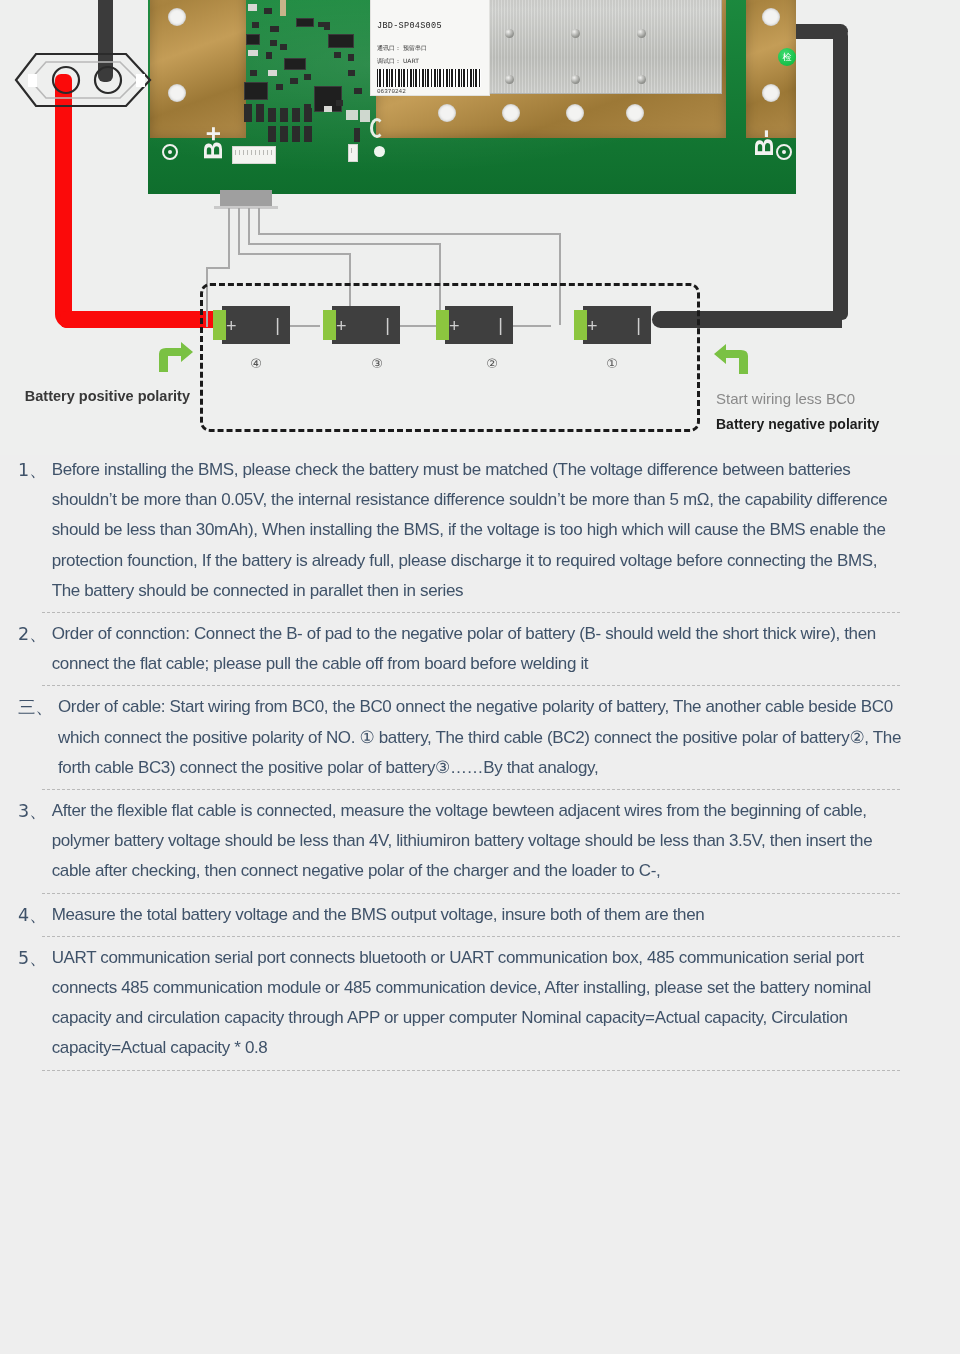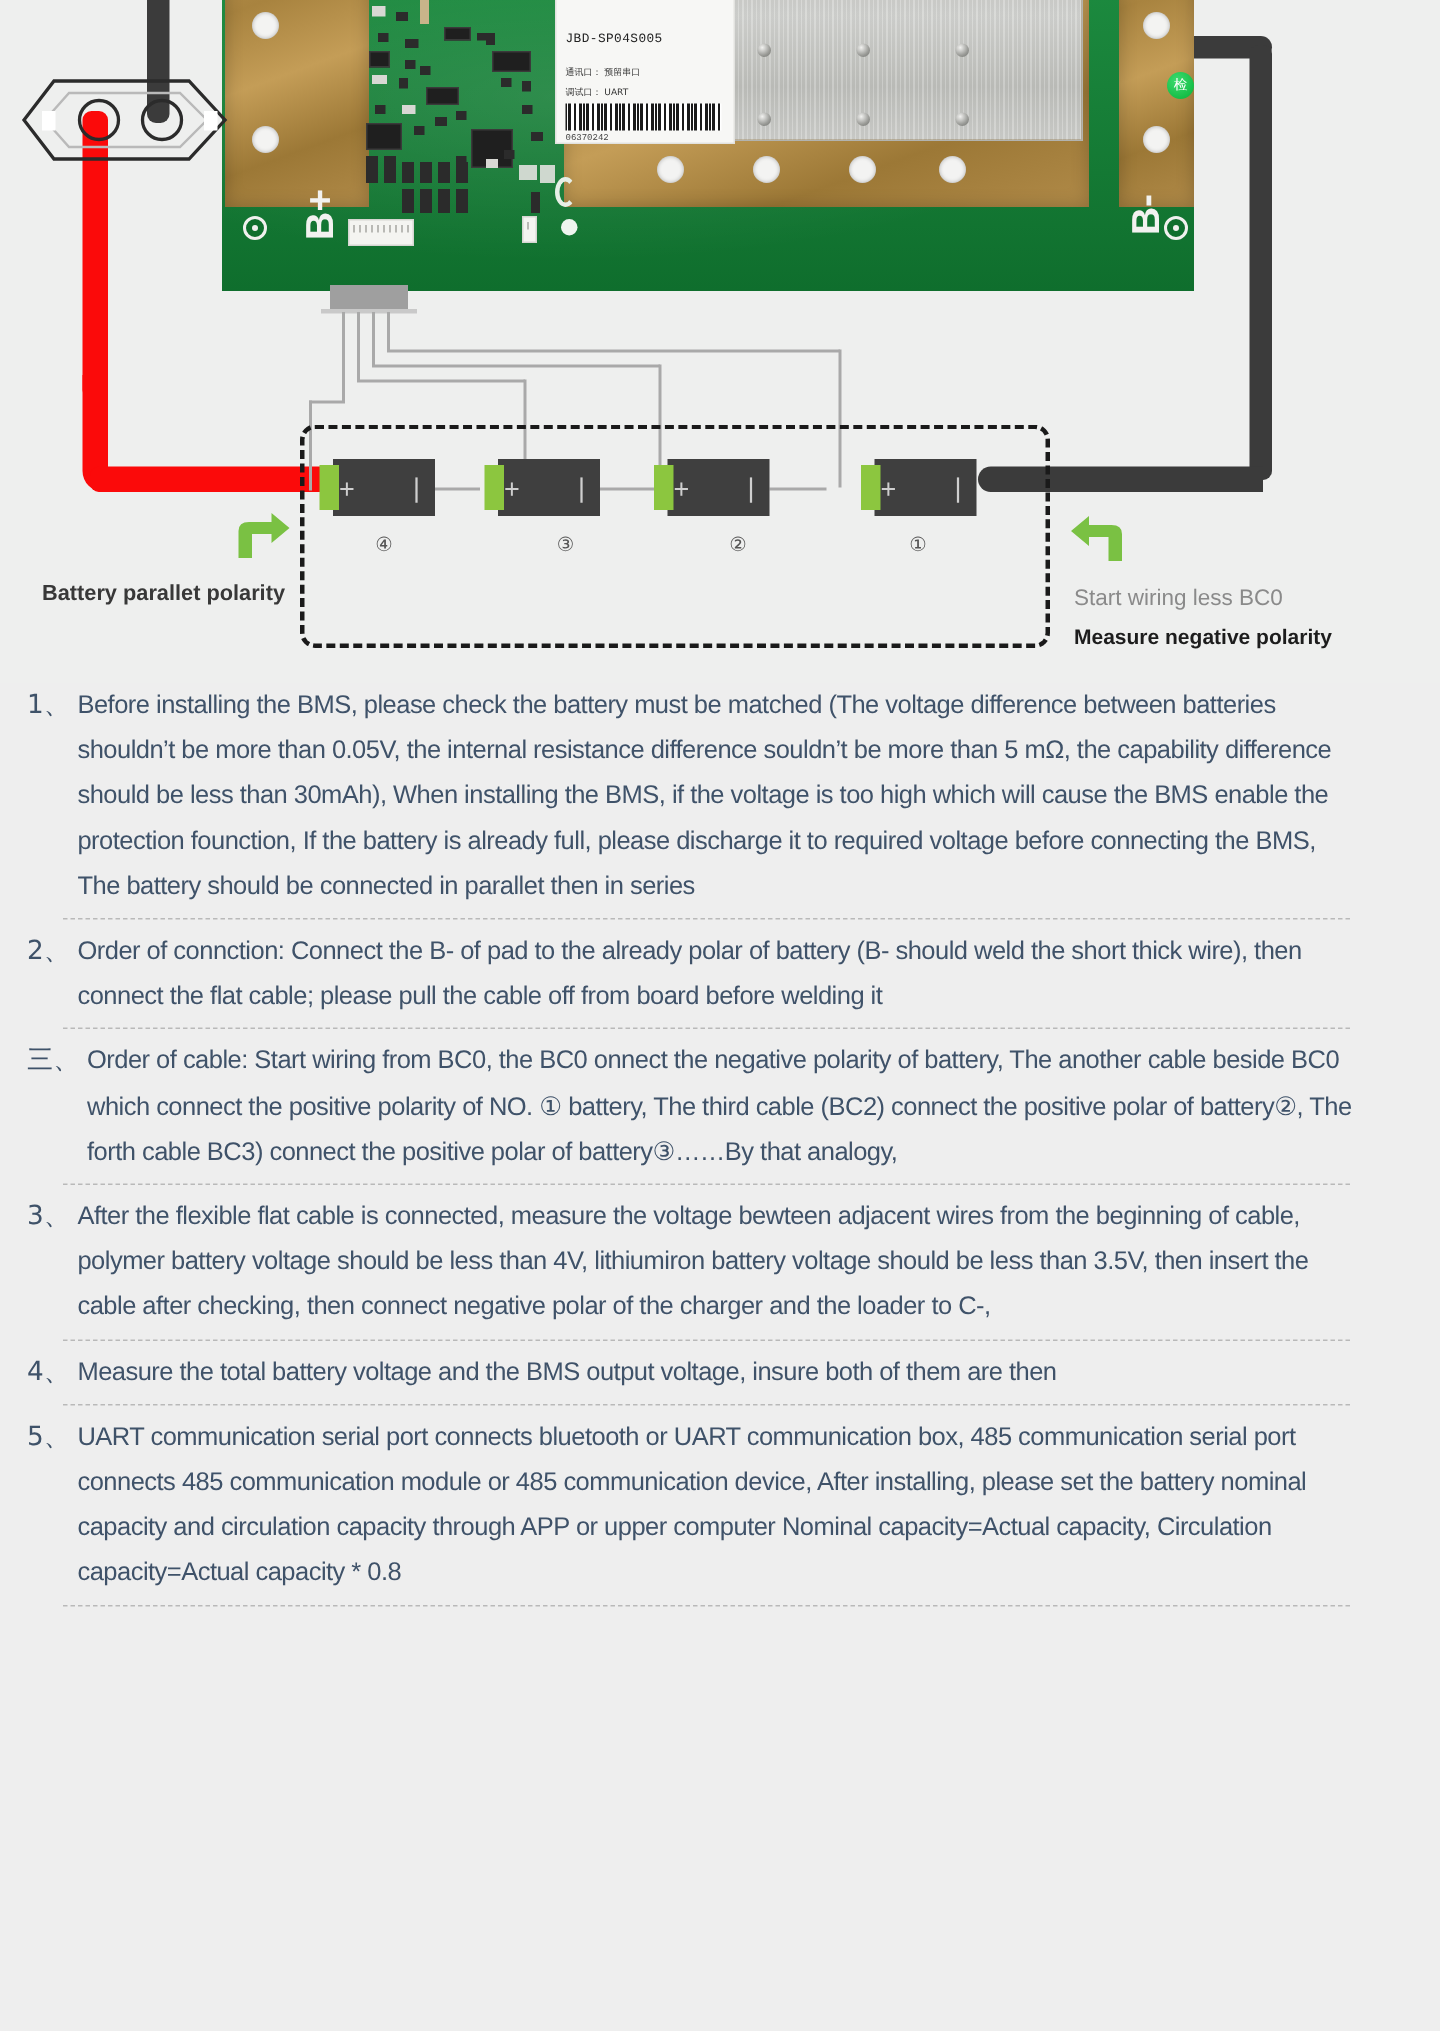--- a/index.html
+++ b/index.html
@@ -443,39 +443,39 @@
     <svg width="40" height="32" viewBox="0 0 40 32">
       <path d="M4,30 L4,12 Q4,6 11,6 L26,6 L26,0 L38,10 L26,20 L26,14 L13,14 L13,30 Z" fill="#7ac143"></path>
     </svg>
   </div>
   <div style="position:absolute; left:712px; top:344px;">
     <svg width="40" height="32" viewBox="0 0 40 32">
       <path d="M36,30 L36,12 Q36,6 29,6 L14,6 L14,0 L2,10 L14,20 L14,14 L27,14 L27,30 Z" fill="#7ac143"></path>
     </svg>
   </div>
 
-  <div class="diagram-label" id="label-positive">Battery parallet polarity</div>
+  <div class="diagram-label" id="label-positive">Battery positive polarity</div>
   <div class="diagram-label" id="label-start">Start wiring less BC0</div>
-  <div class="diagram-label" id="label-negative">Measure negative polarity</div>
+  <div class="diagram-label" id="label-negative">Battery negative polarity</div>
 </div>
 
 <div id="instructions">
 
   <div class="note">
     <div class="note-body">
       <span class="note-marker">1、</span>
       <span class="note-text">Before installing the BMS, please check the battery must be matched (The voltage difference between batteries shouldn’t be more than 0.05V, the internal resistance difference souldn’t be more than 5 mΩ, the capability difference should be less than 30mAh), When installing the BMS, if the voltage is too high which will cause the BMS enable the protection founction, If the battery is already full, please discharge it to  required voltage before connecting the BMS, The battery should be connected in  parallet then in series</span>
     </div>
   </div>
   <div class="divider"></div>
 
   <div class="note">
     <div class="note-body">
       <span class="note-marker">2、</span>
-      <span class="note-text">Order of connction: Connect the B- of pad to the already polar of battery (B- should weld the short thick wire), then connect the flat cable; please  pull the  cable  off from  board before welding it</span>
+      <span class="note-text">Order of connction: Connect the B- of pad to the negative polar of battery (B- should weld the short thick wire), then connect the flat cable; please  pull the  cable  off from  board before welding it</span>
     </div>
   </div>
   <div class="divider"></div>
 
   <div class="note">
     <div class="note-body">
       <span class="note-marker">三、</span>
       <span class="note-text">Order of cable: Start wiring from BC0, the BC0 onnect the negative polarity of battery, The another cable beside BC0 which connect the positive polarity of NO. ① battery, The third cable (BC2) connect the positive polar of battery②, The forth cable BC3)   connect the positive polar of battery③……By that analogy,</span>
     </div>
   </div>

